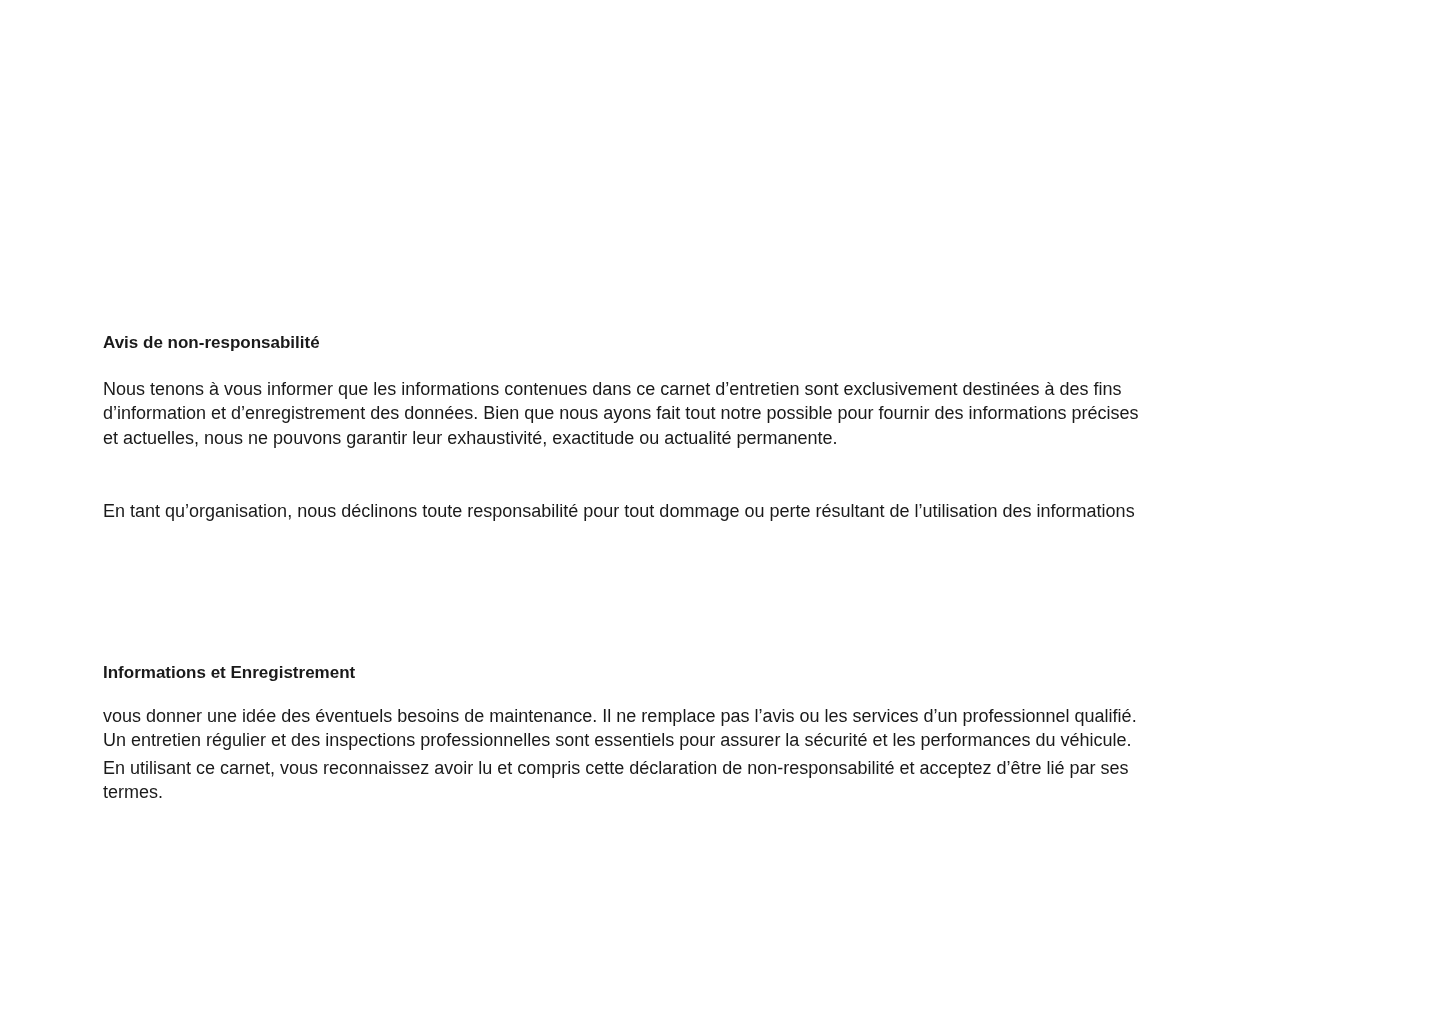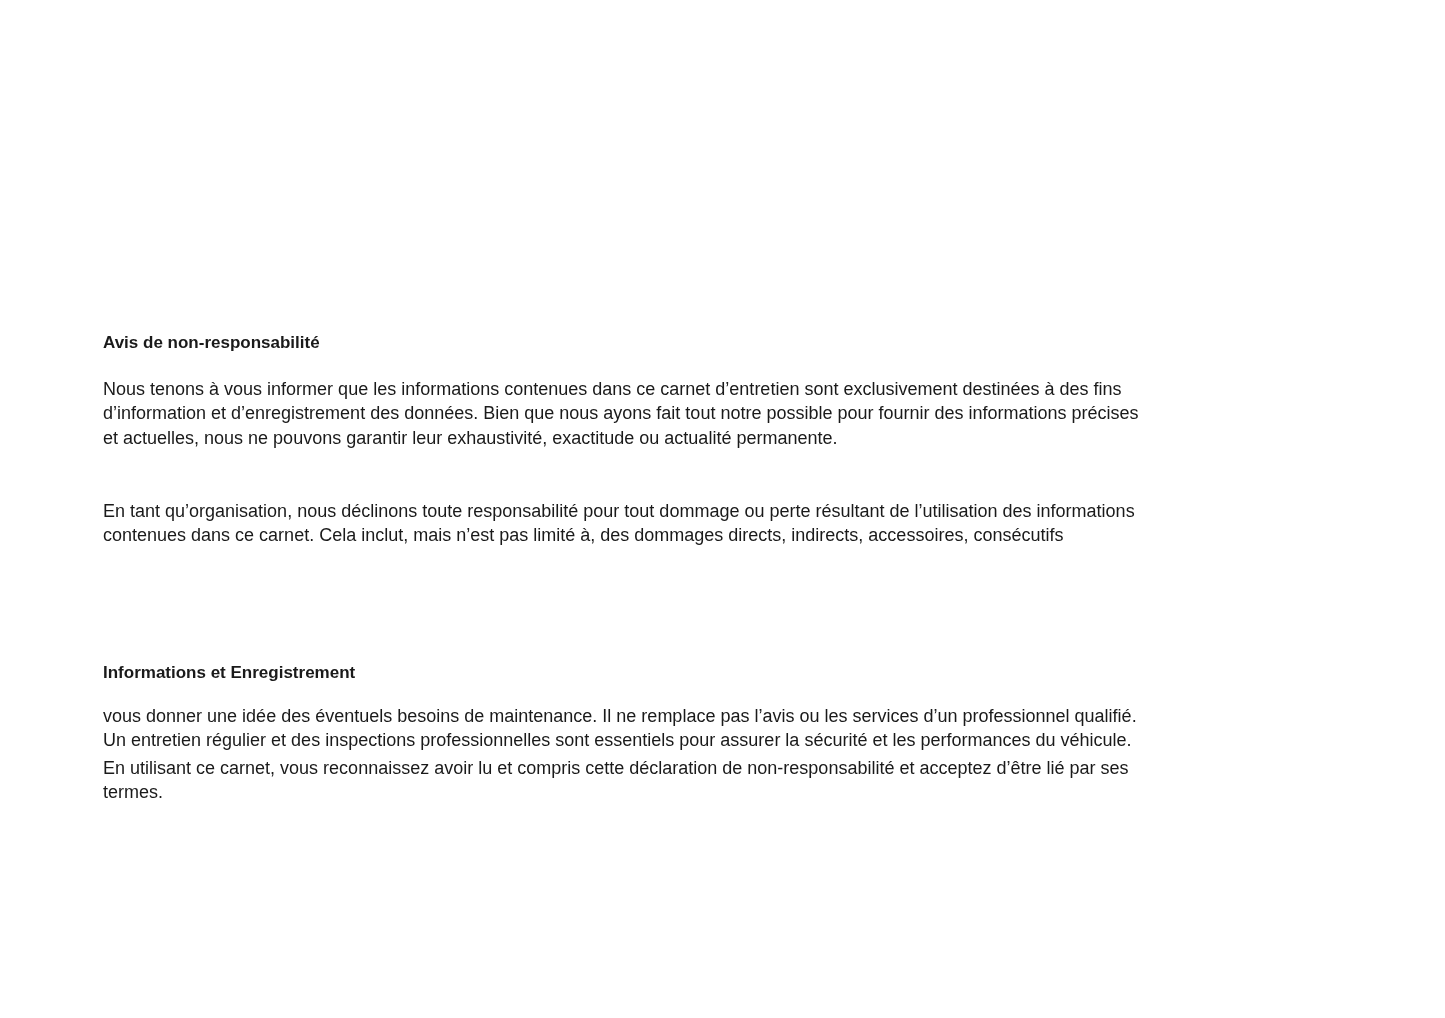--- a/index.html
+++ b/index.html
@@ -41,21 +41,20 @@
   <div class="block heading" style="top: 332px;">Avis de non-responsabilité</div>
 
   <div class="block para" style="top: 377px;">
     <div class="line">Nous tenons à vous informer que les informations contenues dans ce carnet d’entretien sont exclusivement destinées à des fins</div>
     <div class="line">d’information et d’enregistrement des données. Bien que nous ayons fait tout notre possible pour fournir des informations précises</div>
     <div class="line">et actuelles, nous ne pouvons garantir leur exhaustivité, exactitude ou actualité permanente.</div>
   </div>
 
   <div class="block para" style="top: 499px;">
     <div class="line">En tant qu’organisation, nous déclinons toute responsabilité pour tout dommage ou perte résultant de l’utilisation des informations</div>
-    <div class="line">contenues dans ce carnet. Cela inclut, mais n’est pas limité à, des dommages directs, indirects, accessoires, consécutifs</div>
   </div>
 
   <div class="block heading" style="top: 662px;">Informations et Enregistrement</div>
 
   <div class="block para" style="top: 704px;">
     <div class="line">vous donner une idée des éventuels besoins de maintenance. Il ne remplace pas l’avis ou les services d’un professionnel qualifié.</div>
     <div class="line">Un entretien régulier et des inspections professionnelles sont essentiels pour assurer la sécurité et les performances du véhicule.</div>
   </div>
 
   <div class="block para" style="top: 756px;">

